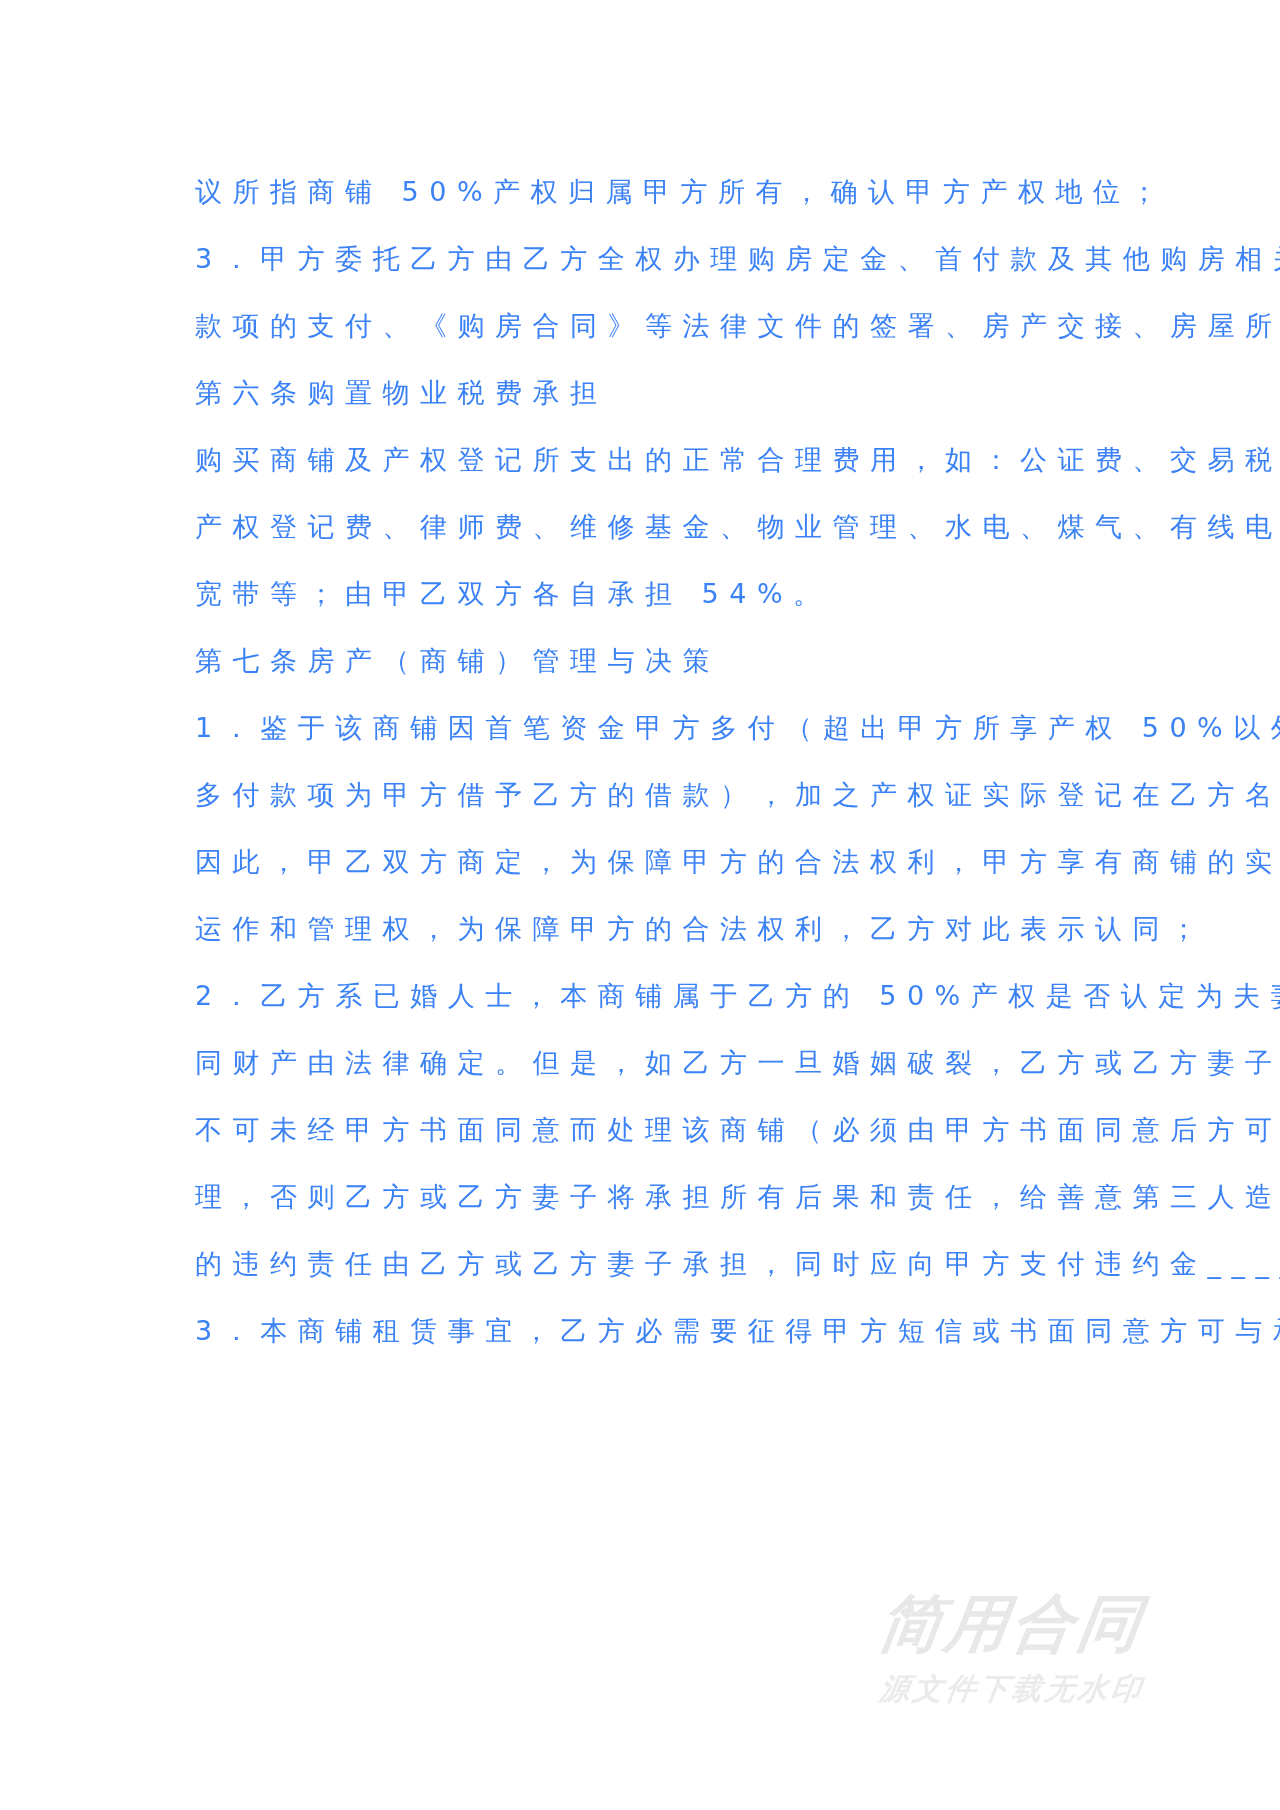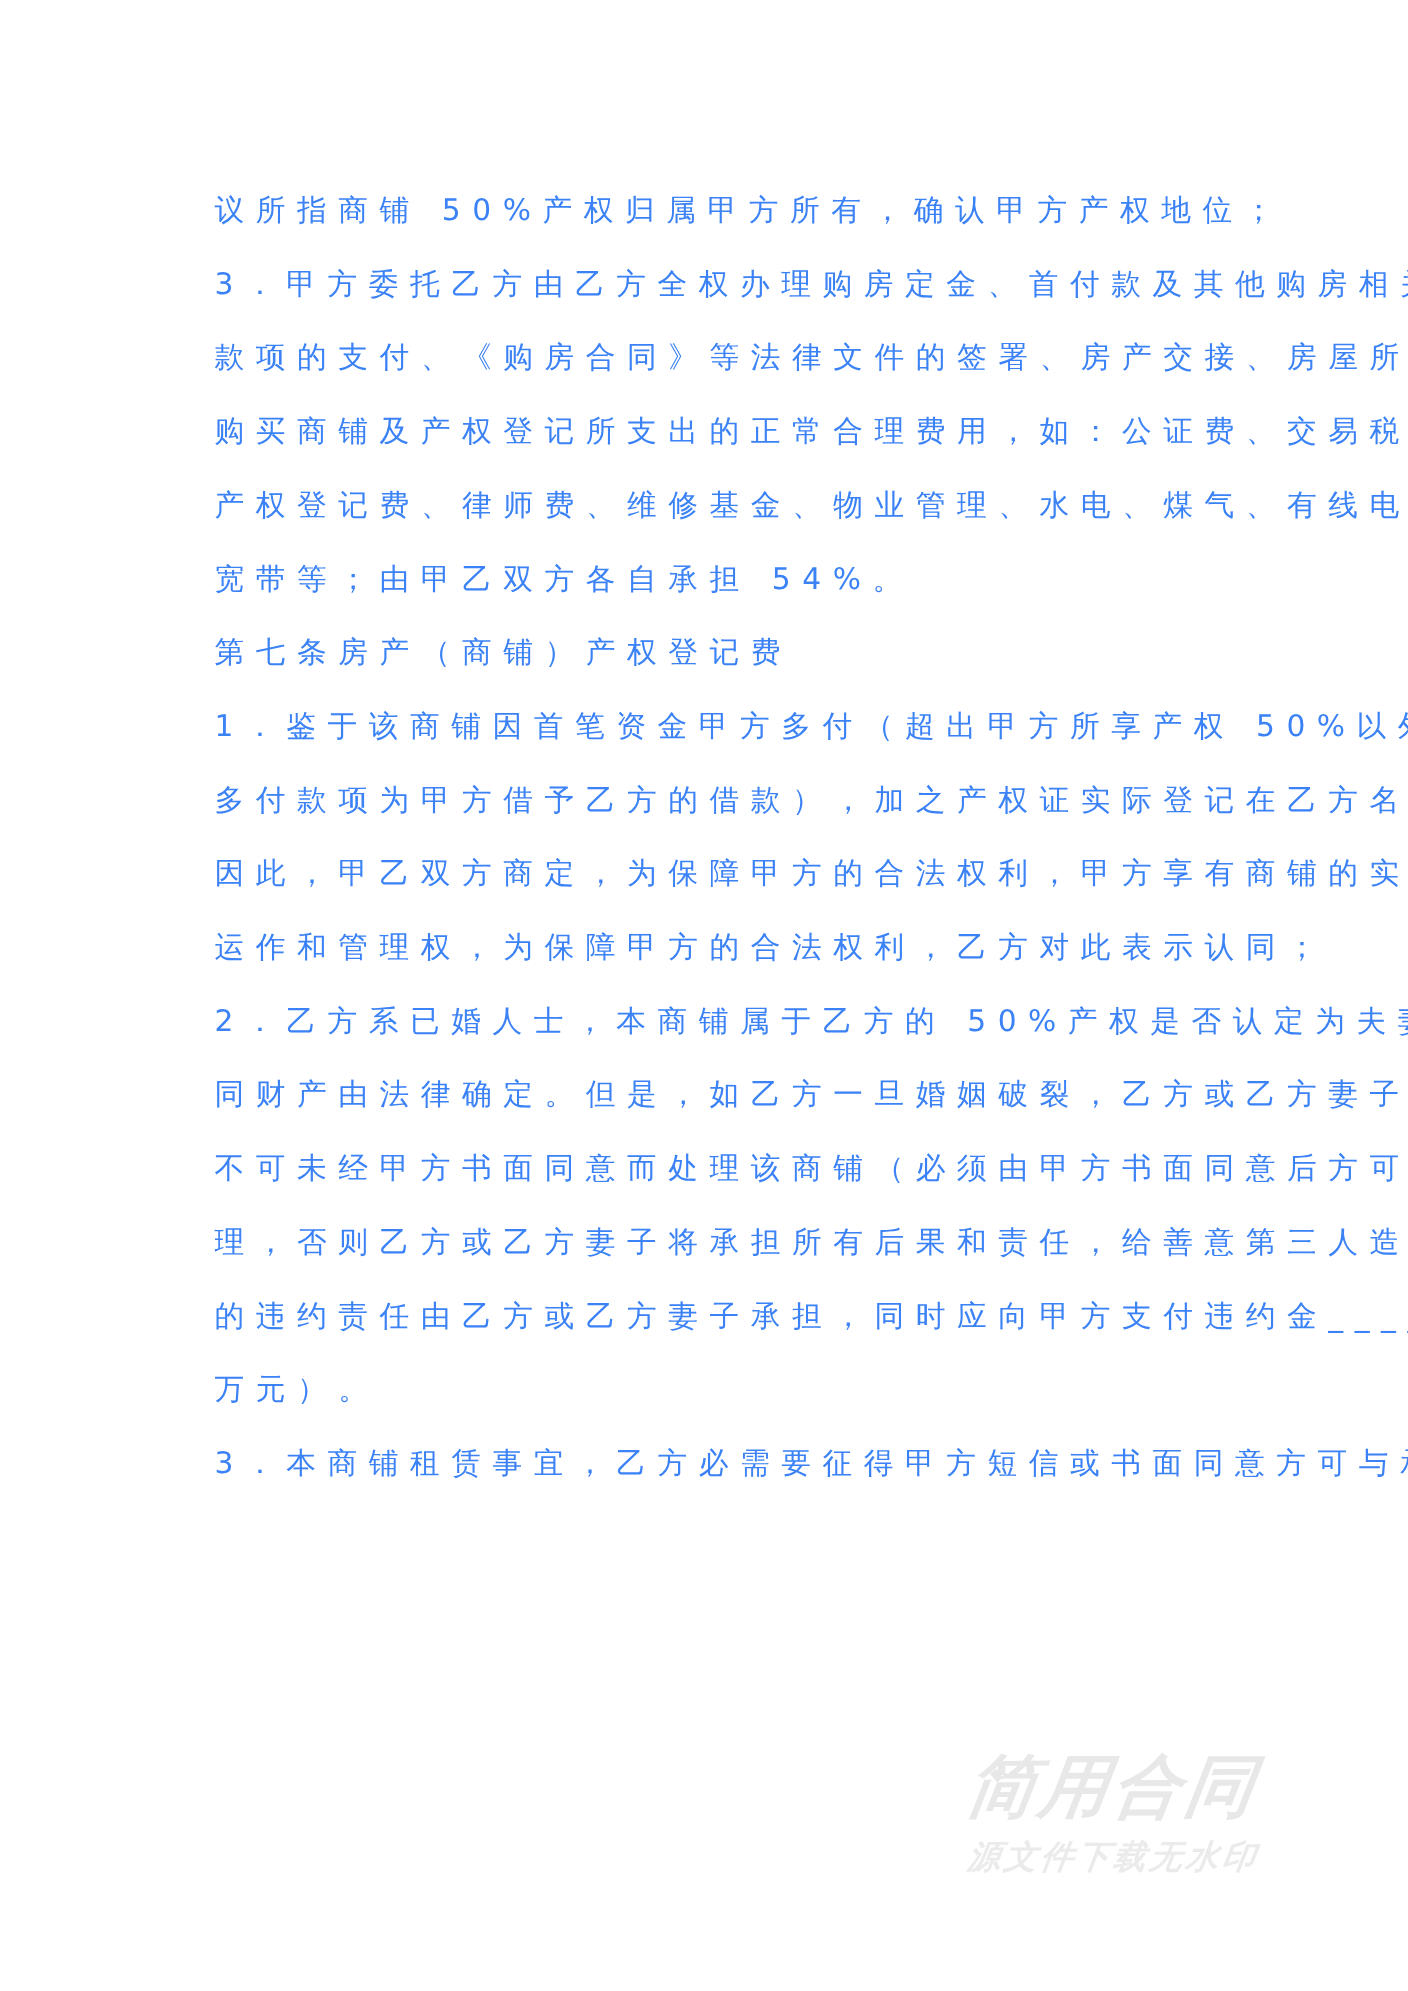--- a/index.html
+++ b/index.html
@@ -76,30 +76,30 @@
 
   <div class="watermark">
     <div class="wm-title">简用合同</div>
     <div class="wm-sub">源文件下载无水印</div>
   </div>
 
   <div class="doc-body">
     <div class="line">议所指商铺 50%产权归属甲方所有，确认甲方产权地位；</div>
     <div class="line">3．甲方委托乙方由乙方全权办理购房定金、首付款及其他购房相关</div>
     <div class="line">款项的支付、《购房合同》等法律文件的签署、房产交接、房屋所有</div>
+    <div class="line">第六条购置物业税费承担</div>
     <div class="line">购买商铺及产权登记所支出的正常合理费用，如：公证费、交易税费、</div>
     <div class="line">产权登记费、律师费、维修基金、物业管理、水电、煤气、有线电视、</div>
     <div class="line">宽带等；由甲乙双方各自承担 54%。</div>
-    <div class="line">第七条房产（商铺）产权登记费</div>
+    <div class="line">第七条房产（商铺）管理与决策</div>
     <div class="line">1．鉴于该商铺因首笔资金甲方多付（超出甲方所享产权 50%以外的</div>
     <div class="line">多付款项为甲方借予乙方的借款），加之产权证实际登记在乙方名下。</div>
     <div class="line">因此，甲乙双方商定，为保障甲方的合法权利，甲方享有商铺的实际</div>
     <div class="line">运作和管理权，为保障甲方的合法权利，乙方对此表示认同；</div>
     <div class="line">2．乙方系已婚人士，本商铺属于乙方的 50%产权是否认定为夫妻共</div>
     <div class="line">同财产由法律确定。但是，如乙方一旦婚姻破裂，乙方或乙方妻子均</div>
     <div class="line">不可未经甲方书面同意而处理该商铺（必须由甲方书面同意后方可处</div>
     <div class="line">理，否则乙方或乙方妻子将承担所有后果和责任，给善意第三人造成</div>
     <div class="line">的违约责任由乙方或乙方妻子承担，同时应向甲方支付违约金______</div>
-    <div class="line">万元）。</div>
     <div class="line">3．本商铺租赁事宜，乙方必需要征得甲方短信或书面同意方可与承</div>
   </div>
 
 </div>
 
 </body></html>

